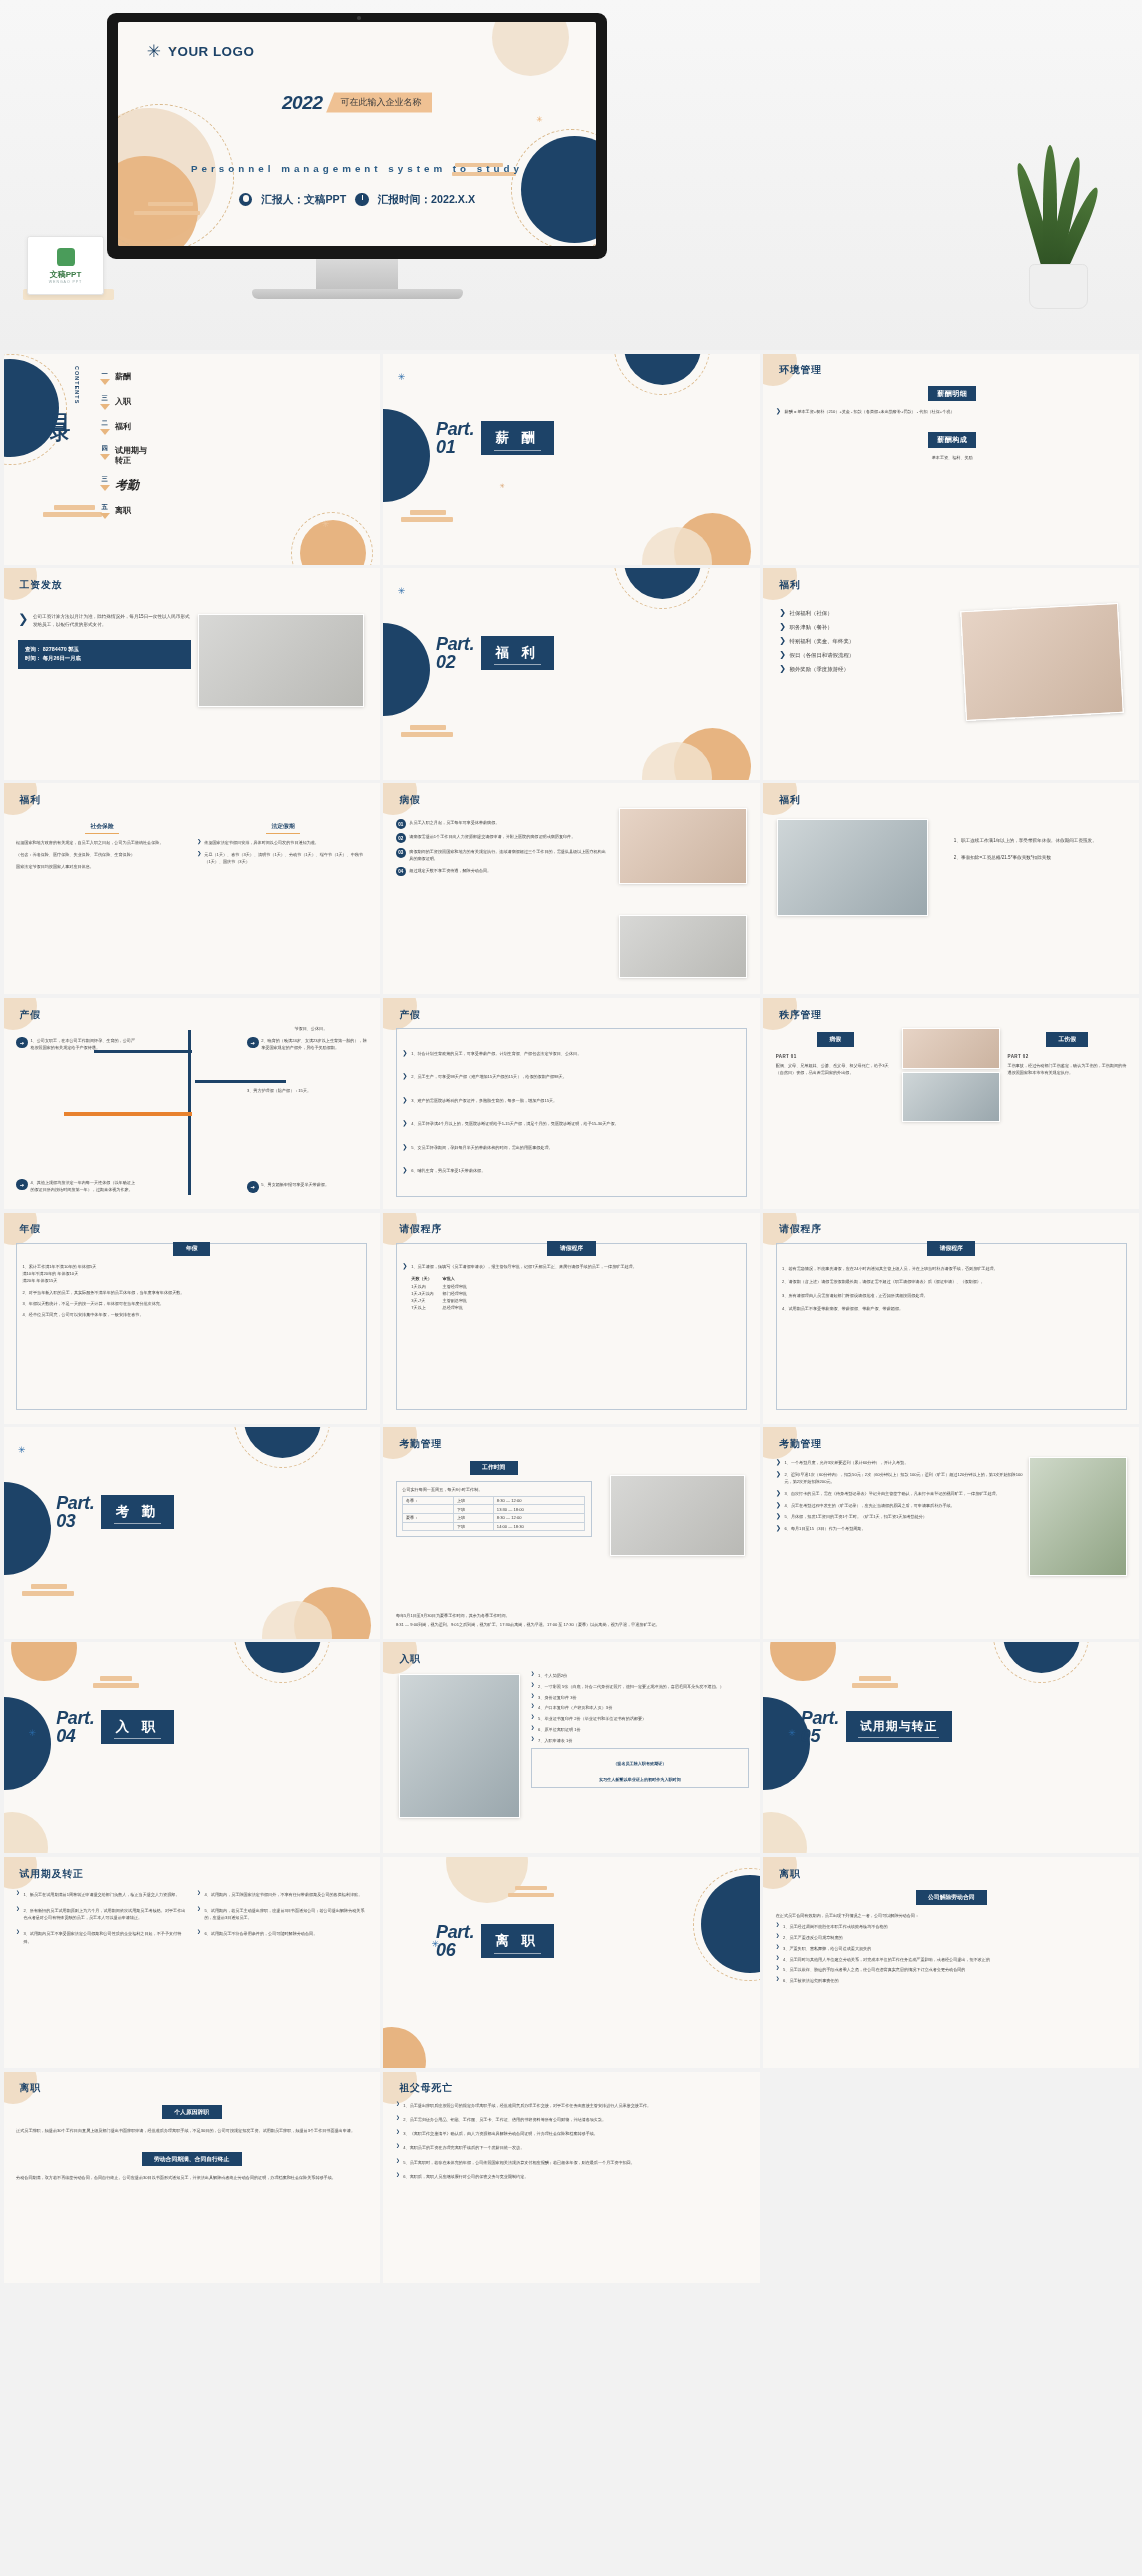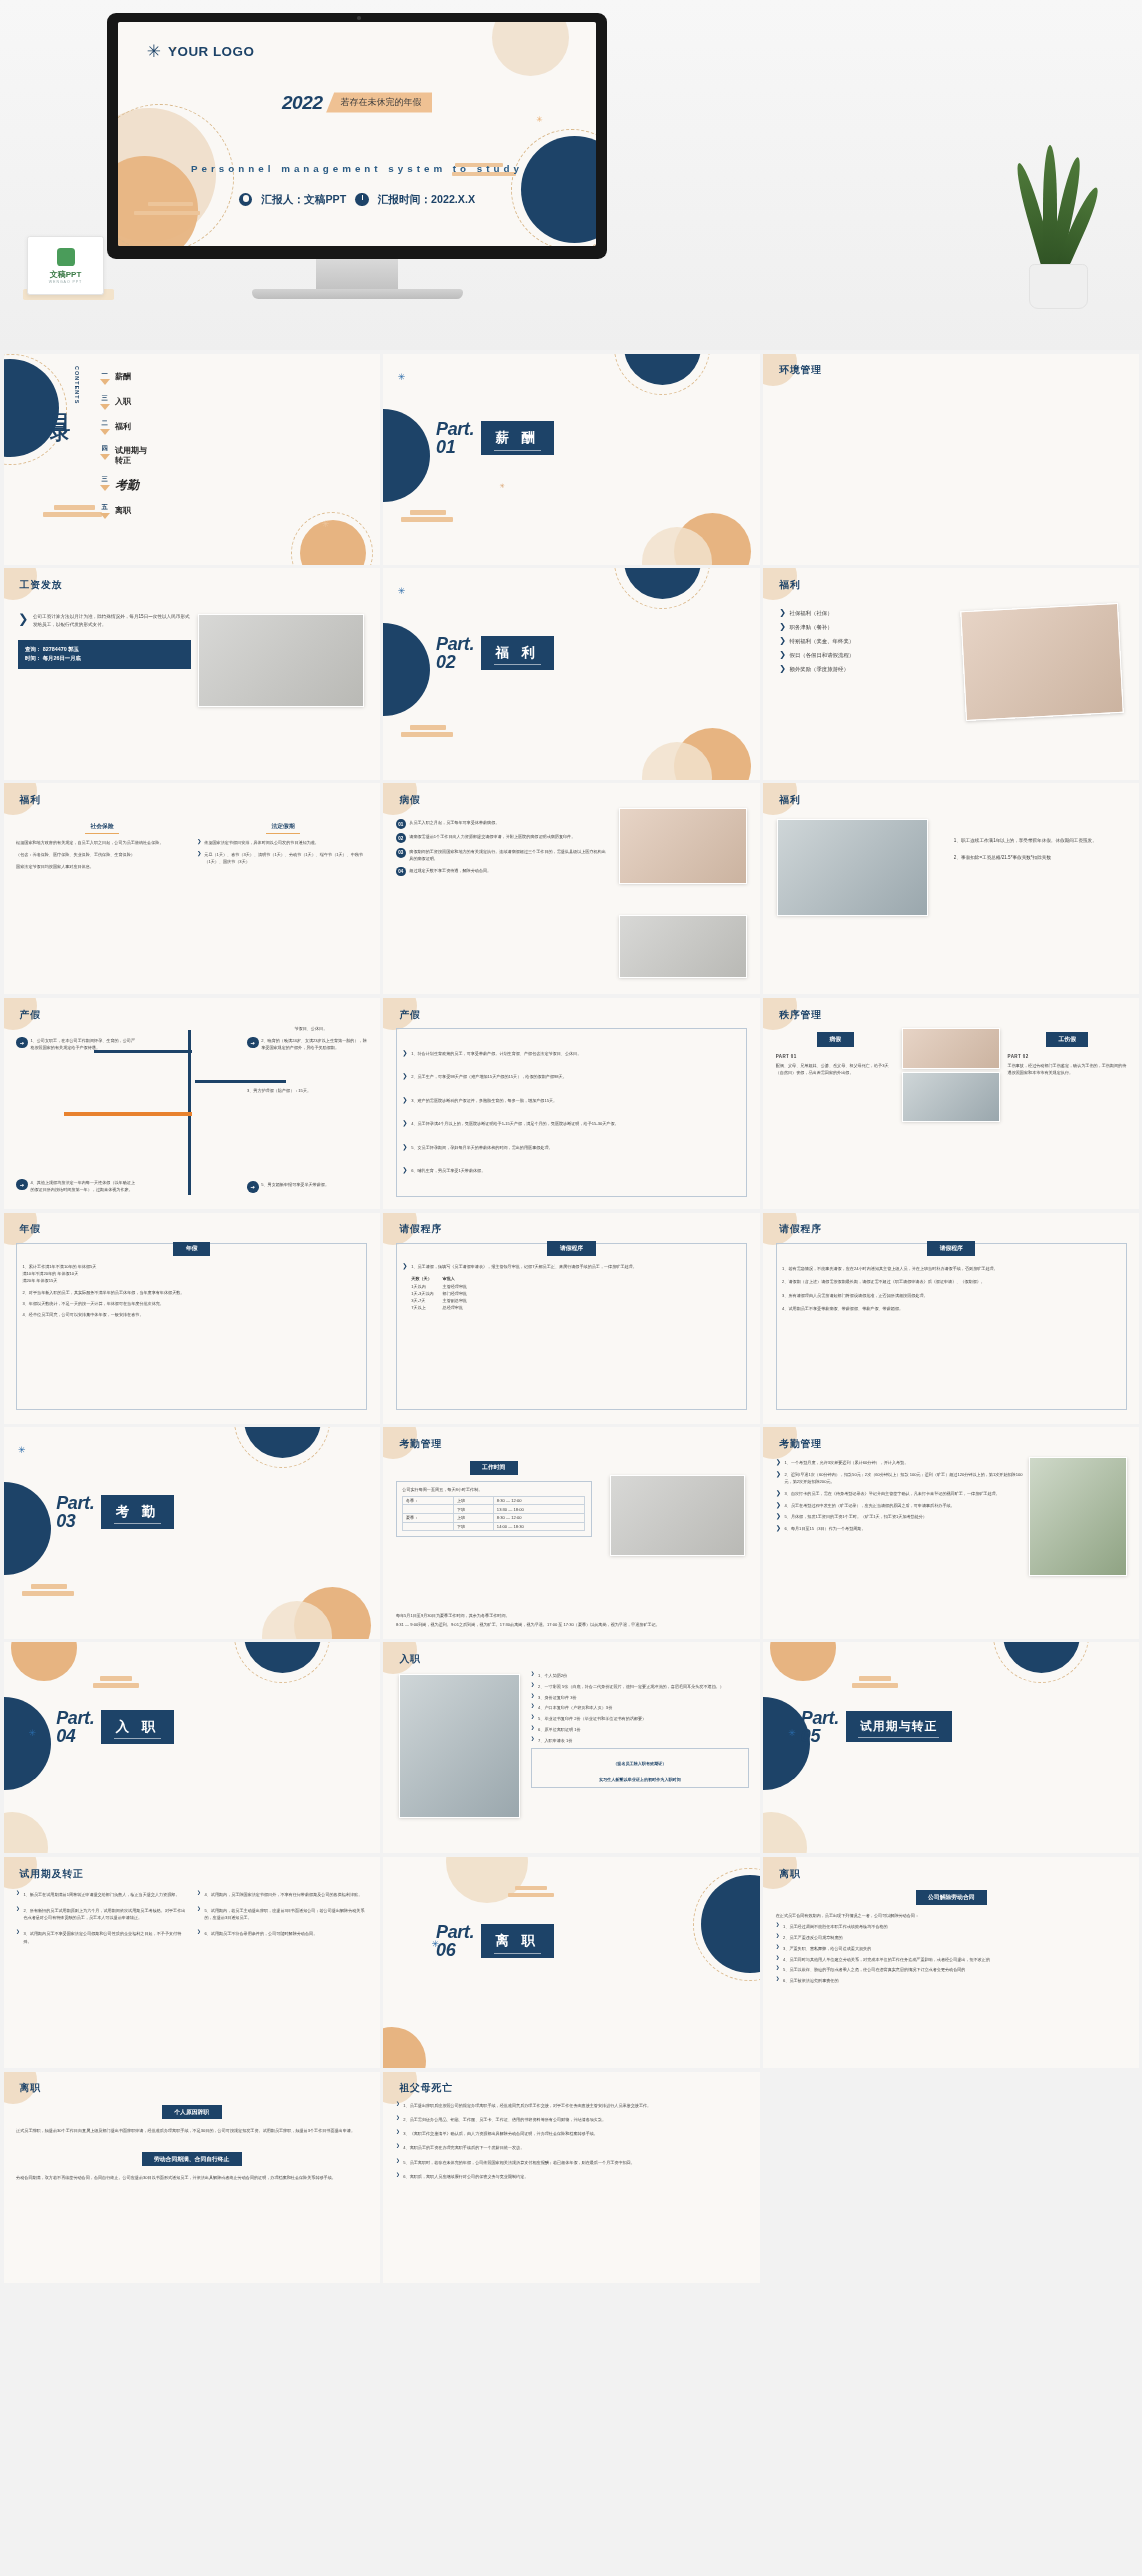--- a/index.html
+++ b/index.html
@@ -161,21 +161,21 @@
           <div class="corner-dot" style="right:52px;top:93px;color:#e8a866;">✳</div>
           <div class="corner-dot" style="left:54px;top:23px;color:#e8a866;font-size:6.3px;">✳</div>
 
           <div class="logo-row">
             <span class="star">✳</span>
             <span class="logo-text">YOUR LOGO</span>
           </div>
 
           <div class="yearrow">
             <span class="year">2022</span>
-            <span class="company-pill">若存在未休完的年假</span>
+            <span class="company-pill">可在此输入企业名称</span>
           </div>
 
 
           <div class="hero-sub">Personnel management system to study</div>
 
           <div class="hero-meta">
             <span class="ic person"></span>
             <span>汇报人：文稿PPT</span>
             <span class="ic clock"></span>
             <span>汇报时间：2022.X.X</span>
@@ -277,20 +277,29 @@
         <div class="part-label" style="white-space:pre-line;">Part.
 01</div>
         <div class="part-chip">薪 酬</div>
       </div>
     </div>
 
     <div class="slide">
       <div class="corner-tl"></div>
       <div class="s-title cn">环境管理</div>
       <div style="position:absolute;left:12.5px;right:10.7px;top:29px;display:flex;gap:9px;z-index:5;">
+        <div style="flex:1;">
+          <div class="center"><span class="sec-head">薪酬明细</span></div>
+          <div style="display:flex;gap:3.6px;margin-top:6.3px;">
+            <span class="chev">❯</span>
+            <div class="body-txt" style="white-space:pre-line;">薪酬 = 基本工资+餐补（210）+奖金 - 扣款（各类假+未出勤餐补+罚款） - 代扣（社保+个税）</div>
+          </div>
+          <div class="center" style="margin-top:14.3px;"><span class="sec-head">薪酬构成</span></div>
+          <div class="body-txt center" style="margin-top:6.3px;">基本工资、福利、奖励</div>
+        </div>
       </div>
     </div>
 
     <div class="slide">
       <div class="corner-tl"></div>
       <div class="s-title cn">工资发放</div>
       <div style="position:absolute;left:14.3px;top:45px;width:46%;z-index:5;">
         <div style="display:flex;gap:4.5px;">
           <span class="chev" style="font-size:12.5px;">❯</span>
           <div class="body-txt s5">公司工资计算方法以月计为准，除特殊情况外，每月15日一次性以人民币形式发给员工，以银行代发的形式支付。</div>

